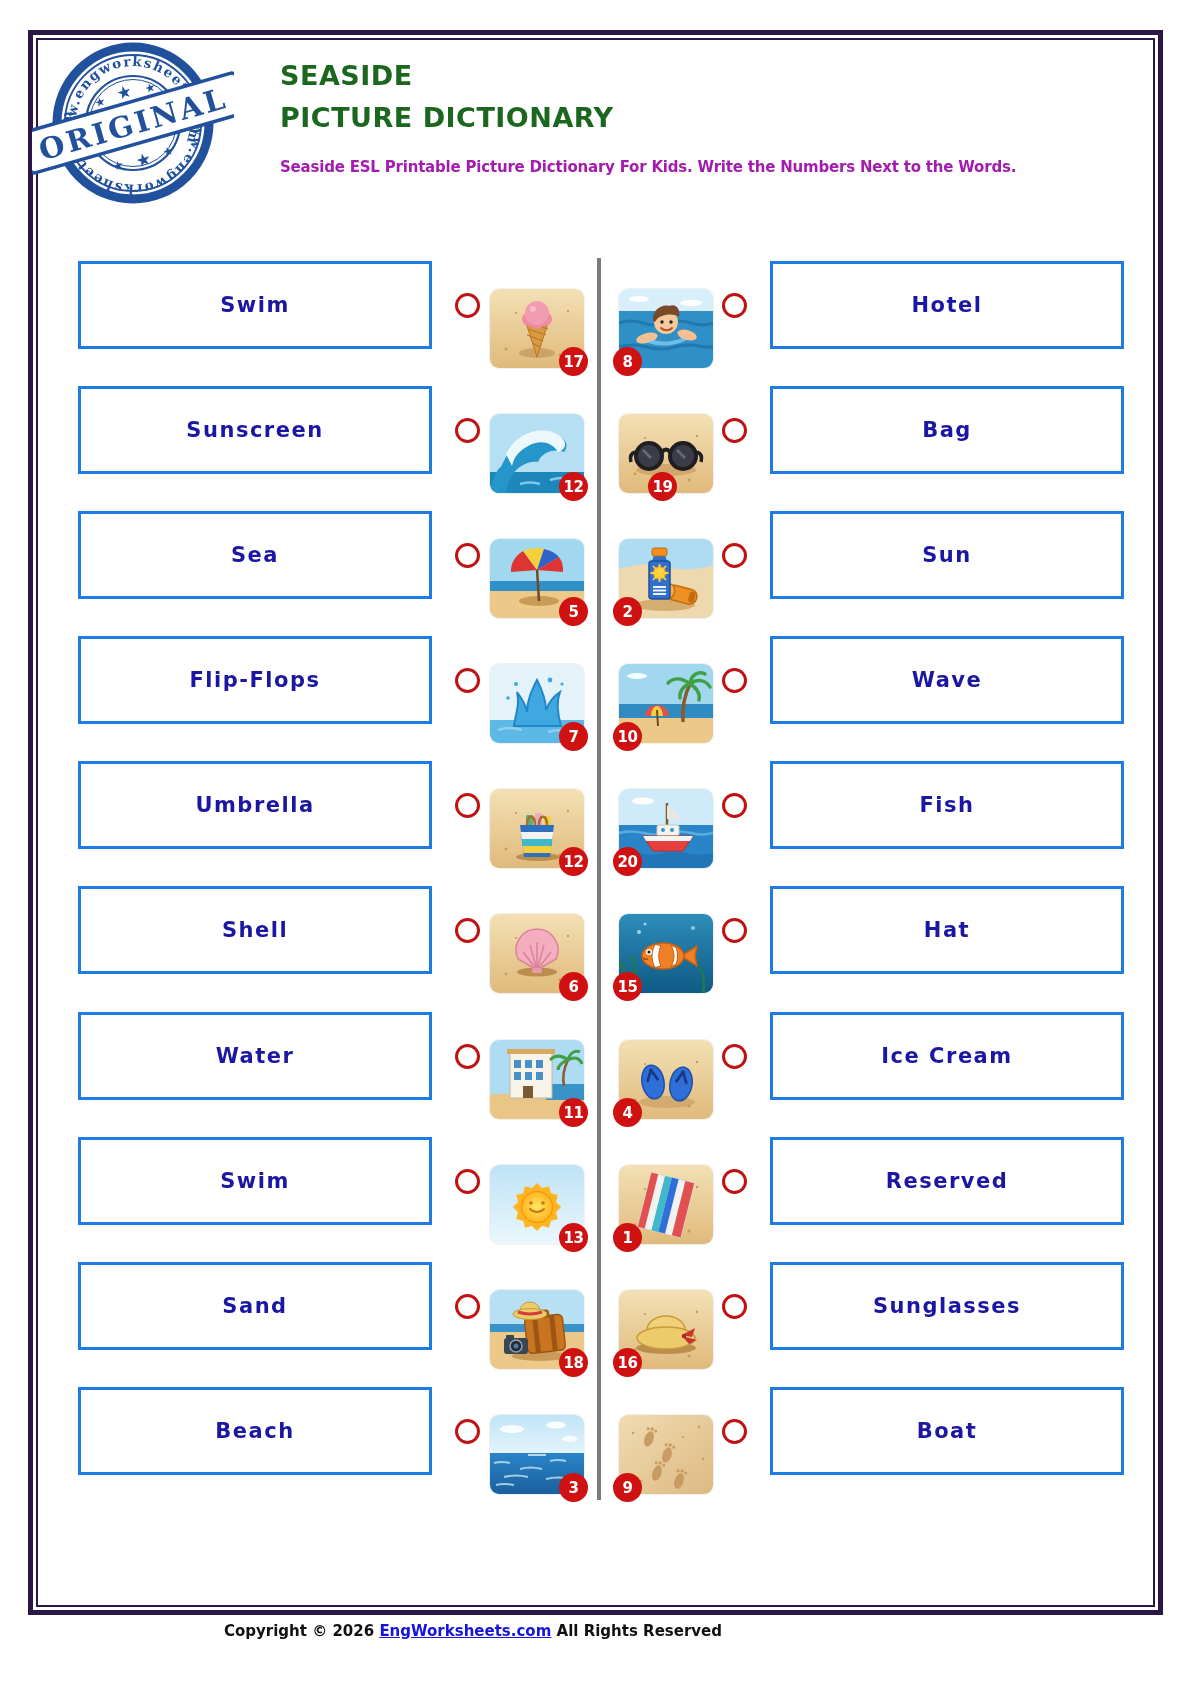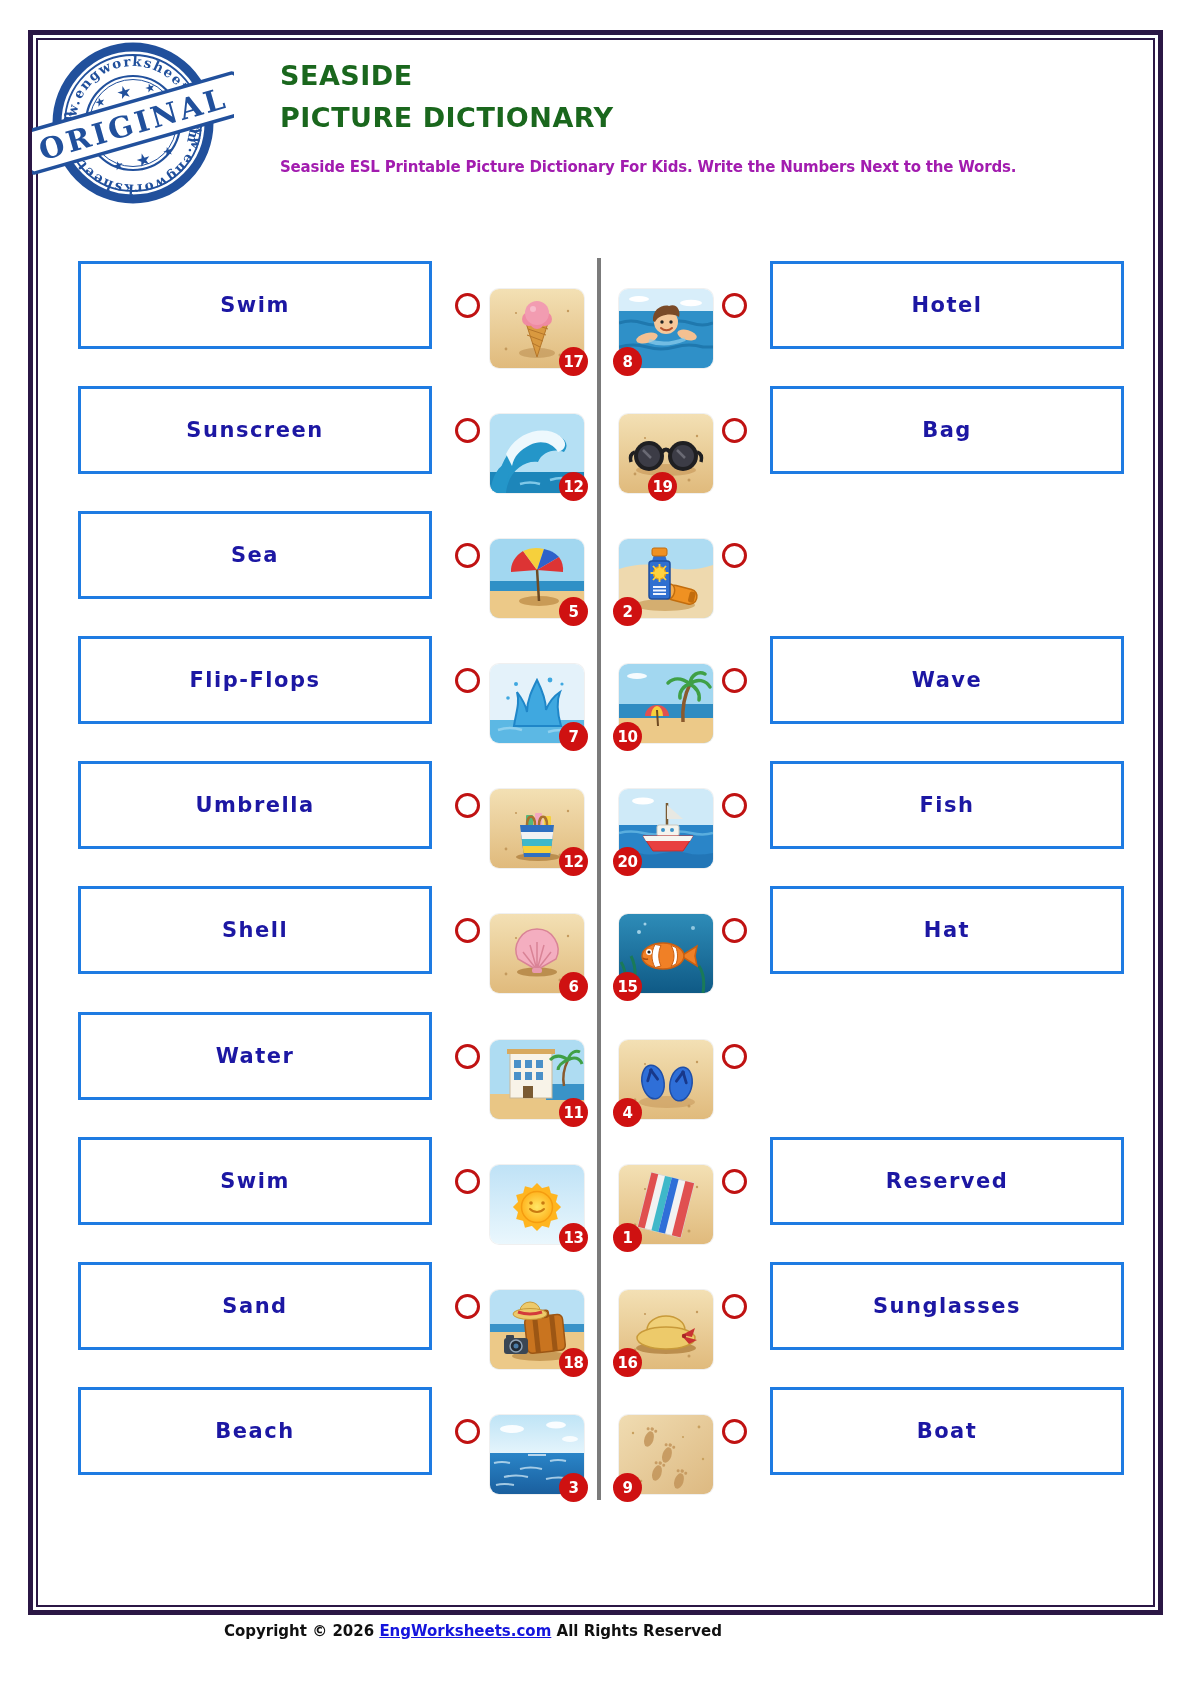--- a/index.html
+++ b/index.html
@@ -225,20 +225,23 @@
           <path d="M33,22 L48,22 L46,16 L35,16 Z" fill="#2f6fd0"></path>
           <rect x="33" y="9" width="15" height="8" rx="2" fill="#ef9122" stroke="#c26d0e"></rect>
           <rect x="30" y="22" width="21" height="38" rx="3" fill="#2f6fd0" stroke="#1f4f9e" stroke-width="1.5"></rect>
           <circle cx="40.5" cy="34" r="6" fill="#ffd23e" stroke="#e8a012" stroke-width="1.5"></circle>
           <path d="M40.5,25 L40.5,43 M31.5,34 L49.5,34 M34,27 L47,41 M47,27 L34,41" stroke="#ffd23e" stroke-width="1.8"></path>
           <path d="M34,48 L47,48 M34,51.5 L47,51.5 M34,55 L47,55" stroke="#eef4ff" stroke-width="1.8"></path>
         </svg>
       </div>
       <div class="badge" style="left:613px">2</div>
       <div class="rcircle" style="left:722px"></div>
+      <div class="wordbox" style="left:770px">
+        <span>Sun</span>
+      </div>
     </div>
     <div class="row" style="top: 636px;">
       <div class="wordbox" style="left:78px">
         <span>Flip-Flops</span>
       </div>
       <div class="rcircle" style="left:455px"></div>
       <div class="tile" style="left:490px">
         <svg viewBox="0 0 94 79">
           <rect width="94" height="79" fill="#e4f2fa"></rect>
           <rect y="56" width="94" height="23" fill="#5cb8e4"></rect>
@@ -421,20 +424,23 @@
           </g>
           <g transform="rotate(10 62 44)">
             <ellipse cx="62" cy="44" rx="11" ry="17" fill="#2f6fd8" stroke="#1f4fa8" stroke-width="1.5"></ellipse>
             <path d="M62,32 L57,42 M62,32 L67,42" stroke="#18388a" stroke-width="2.8" stroke-linecap="round" fill="none"></path>
             <circle cx="62" cy="32" r="1.8" fill="#18388a"></circle>
           </g>
         </svg>
       </div>
       <div class="badge" style="left:613px">4</div>
       <div class="rcircle" style="left:722px"></div>
+      <div class="wordbox" style="left:770px">
+        <span>Ice Cream</span>
+      </div>
     </div>
     <div class="row" style="top: 1137px;">
       <div class="wordbox" style="left:78px">
         <span>Swim</span>
       </div>
       <div class="rcircle" style="left:455px"></div>
       <div class="tile" style="left:490px">
         <svg viewBox="0 0 94 79">
           <defs>
             <linearGradient id="g8a" x1="0" y1="0" x2="0" y2="1">

